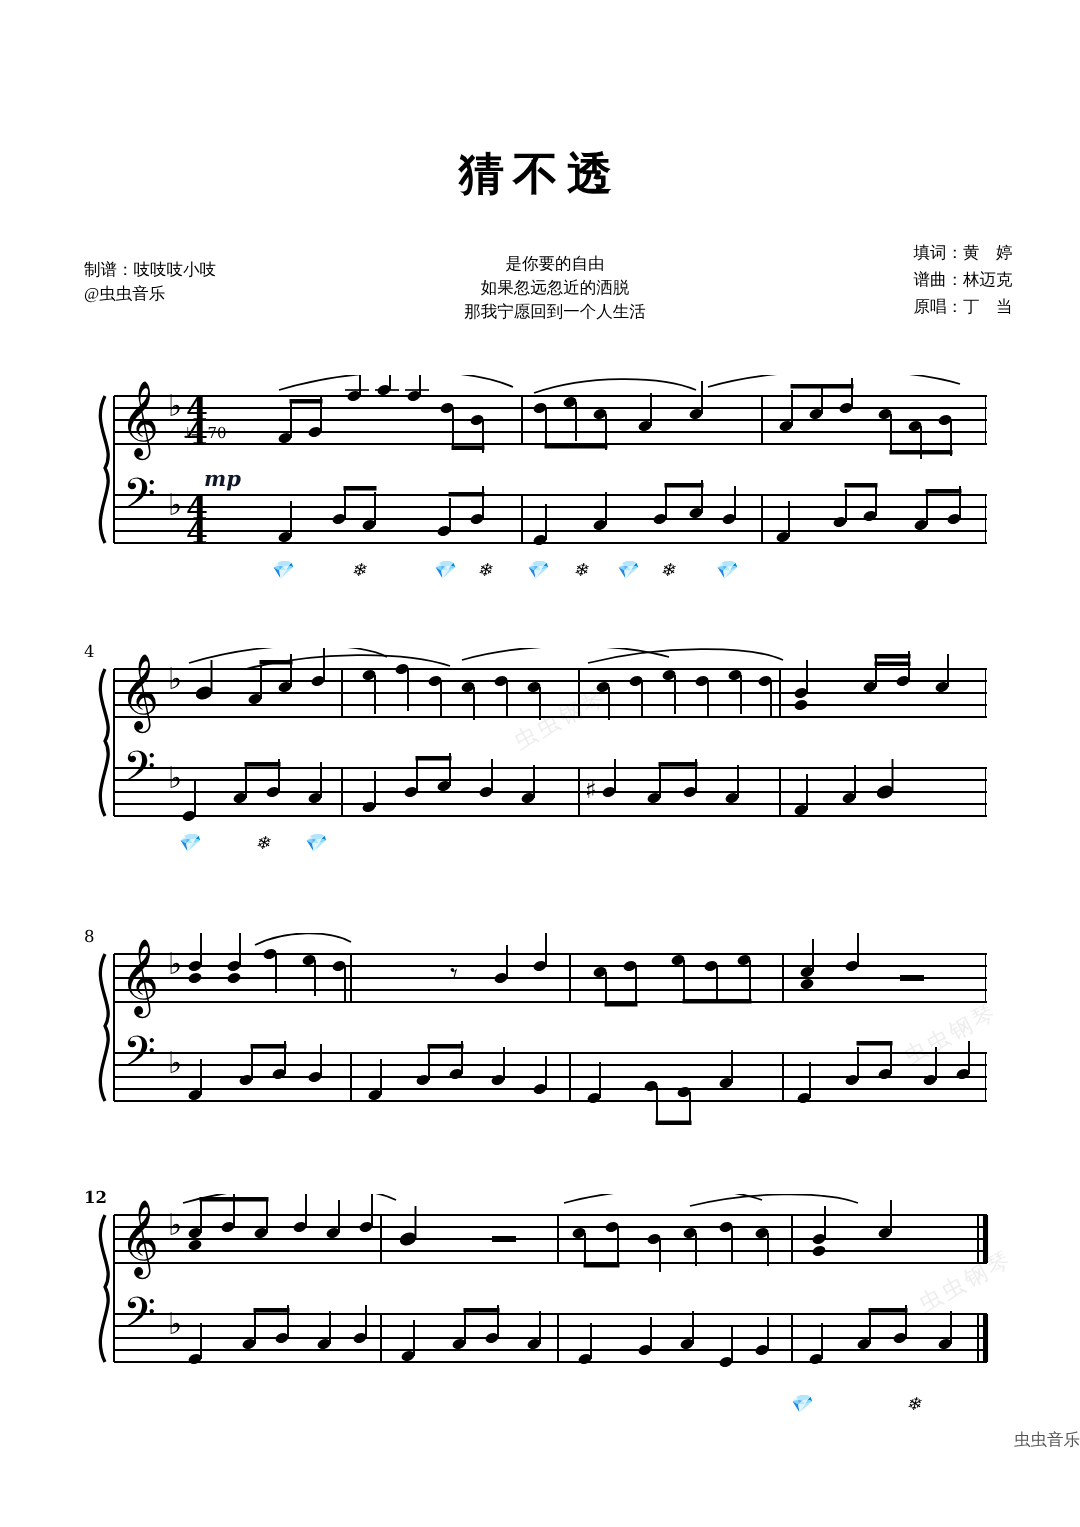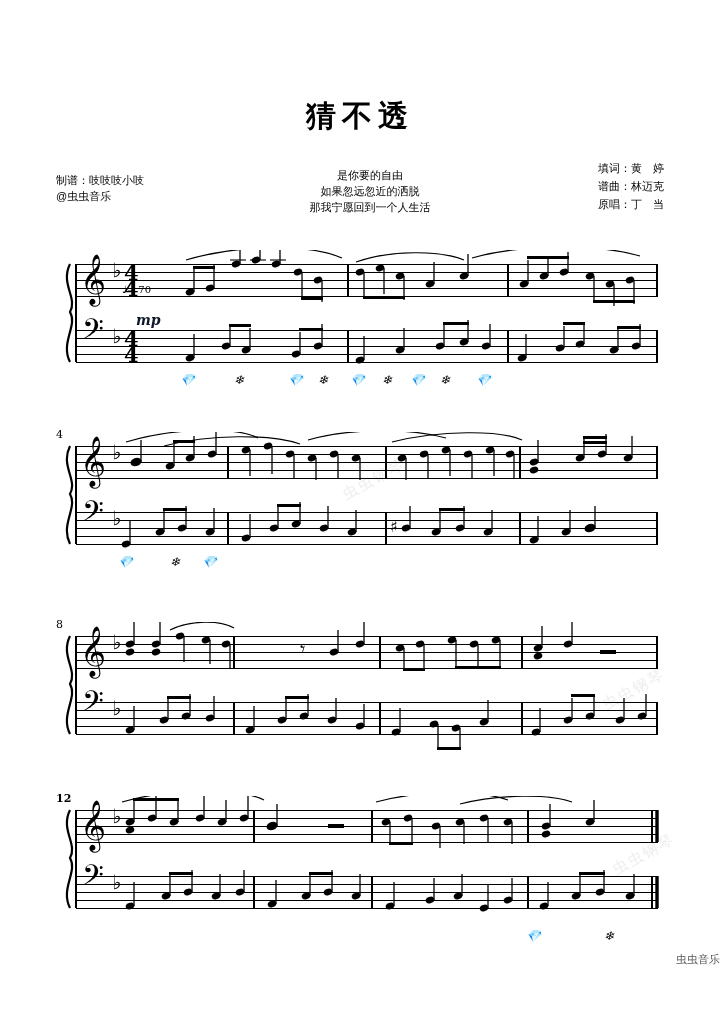--- a/index.html
+++ b/index.html
@@ -36,40 +36,40 @@
     font-weight: 700;
     letter-spacing: 6px;
     color: #000;
   }
 
   
   .credits-left {
     position: absolute;
     left: 56px;
     top: 172px;
-    font-family: Liberation Sans, sans-serif;
+    font-family: Liberation Serif, serif;
     font-size: 11px;
     line-height: 16px;
     color: #000;
     white-space: nowrap;
   }
   .credits-center {
     position: absolute;
     left: 260px;
     top: 168px;
     width: 220px;
     text-align: center;
     font-family: "DejaVu Sans", sans-serif;
     font-size: 11px;
     line-height: 16px;
     color: #000;
   }
   .credits-right {
     position: absolute;
-    right: 56px;
+    right: 45px;
     top: 160px;
     text-align: right;
     font-family: "DejaVu Sans", sans-serif;
     font-size: 11px;
     line-height: 18px;
     color: #000;
     white-space: nowrap;
   }
 
   

